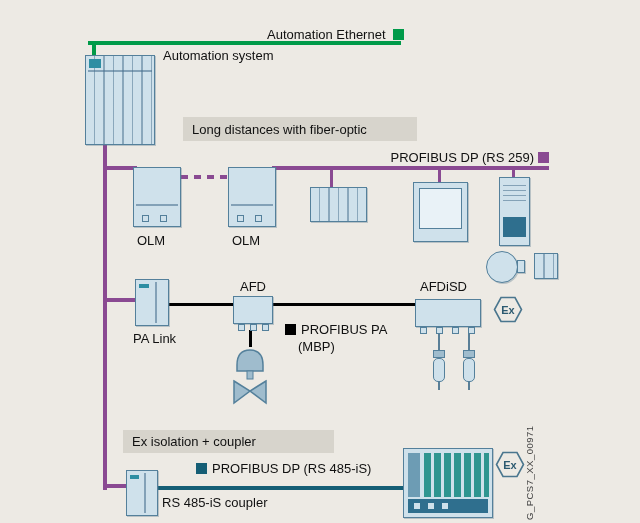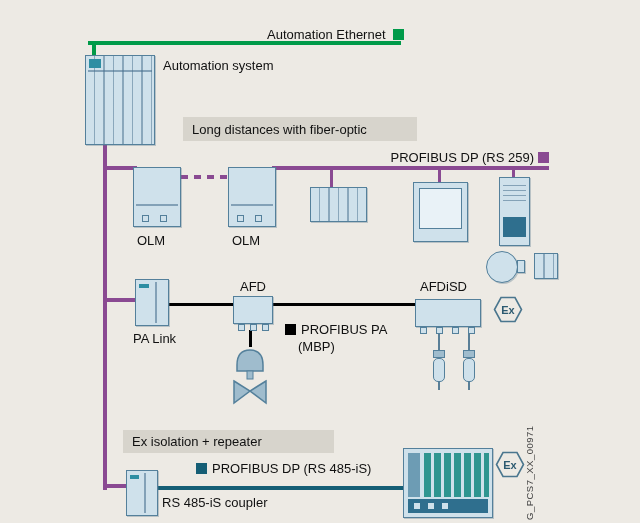--- a/index.html
+++ b/index.html
@@ -97,40 +97,40 @@
   <div class="line line-purple" style="left:107px;top:298px;width:28px;height:4px;"></div>
   <div class="line line-black" style="left:169px;top:303px;width:292px;height:3px;"></div>
   <div class="line line-black" style="left:249px;top:330px;width:3px;height:17px;"></div>
 
   <div class="line line-purple" style="left:107px;top:484px;width:19px;height:4px;"></div>
   <div class="line line-teal" style="left:158px;top:486px;width:247px;height:4px;"></div>
 
   <div class="lbl" style="left:267px;top:27px;">Automation Ethernet</div>
   <div class="marker marker-green" style="left:393px;top:29px;"></div>
 
-  <div class="lbl" style="left:163px;top:58px;">Automation system</div>
+  <div class="lbl" style="left:163px;top:48px;">Automation system</div>
 
   <div class="note" style="left:183px;top:117px;width:234px;height:24px;">Long distances with fiber-optic</div>
 
   <div class="lbl" style="right:106px;top:150px;">PROFIBUS DP (RS 259)</div>
   <div class="marker marker-purple" style="left:538px;top:152px;"></div>
 
   <div class="lbl" style="left:137px;top:233px;">OLM</div>
   <div class="lbl" style="left:232px;top:233px;">OLM</div>
 
   <div class="lbl" style="left:133px;top:331px;">PA Link</div>
   <div class="lbl" style="left:240px;top:279px;">AFD</div>
 
   <div class="marker marker-black" style="left:285px;top:324px;"></div>
   <div class="lbl" style="left:301px;top:322px;">PROFIBUS PA</div>
   <div class="lbl" style="left:298px;top:339px;">(MBP)</div>
 
   <div class="lbl" style="left:420px;top:279px;">AFDiSD</div>
 
-  <div class="note" style="left:123px;top:430px;width:211px;height:23px;">Ex isolation + repeater</div>
+  <div class="note" style="left:123px;top:430px;width:211px;height:23px;">Ex isolation + coupler</div>
 
   <div class="marker marker-teal" style="left:196px;top:463px;"></div>
   <div class="lbl" style="left:212px;top:461px;">PROFIBUS DP (RS 485-iS)</div>
   <div class="lbl" style="left:162px;top:495px;">RS 485-iS coupler</div>
 
   <div class="doc-id" style="left:524px;top:408px;height:112px;">G_PCS7_XX_00971</div>
 
   <div class="device vstripes" style="left:85px;top:55px;width:70px;height:90px;">
     <div class="chip" style="left:3px;top:3px;width:12px;height:9px;"></div>
     <div class="divider-h" style="top:14px;"></div>

